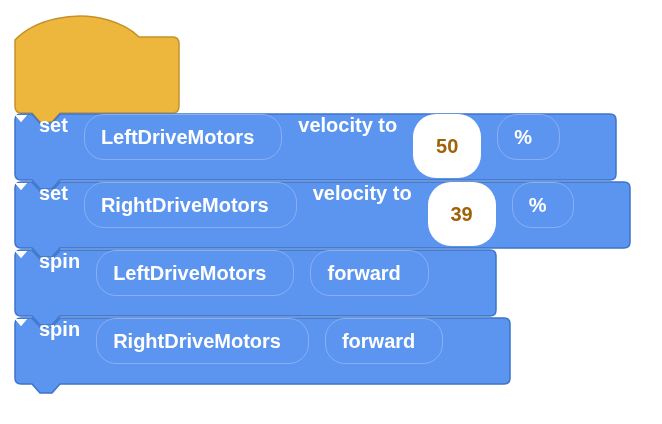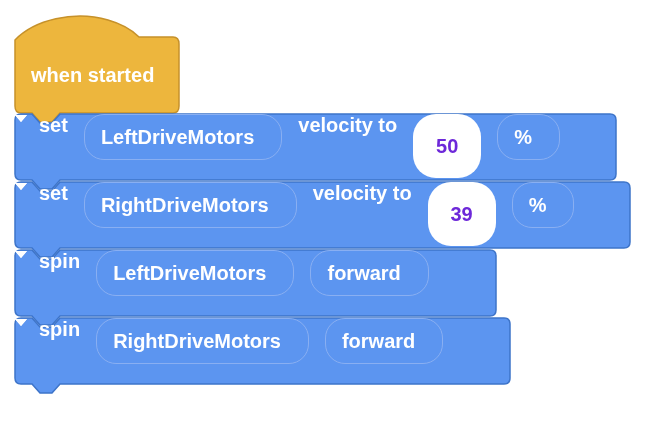--- a/index.html
+++ b/index.html
@@ -33,42 +33,39 @@
     height:46px;padding:0 16px;box-sizing:border-box;
     border:1.5px solid #89AFF2;border-radius:20px;
     color:#FFFFFF;font-size:20px;font-weight:700;white-space:nowrap;
     background:transparent;cursor:pointer;
   }
   .caret svg{display:block;}
   .oval-input{
     display:inline-flex;align-items:center;justify-content:center;
     height:64px;min-width:68px;padding:0 14px;box-sizing:border-box;
     background:#FFFFFF;border-radius:23px;
-    color:#6d28d9;font-size:20px;font-weight:700;
+    color:#a16207;font-size:20px;font-weight:700;
     cursor:text;
   }
   
   #hat{z-index:1;top:14px;width:166px;height:109px;}
   #b0{z-index:2;top:113px;width:603px;height:77px;}
   #b1{z-index:3;top:181px;width:617px;height:77px;}
   #b2{z-index:4;top:249px;width:483px;height:77px;}
   #b3{z-index:5;top:317px;width:497px;height:77px;}
 </style>
 </head>
 <body>
 
 <div class="canvas">
 
   <div class="block" id="hat">
     <svg width="166" height="109" viewBox="0 0 166 109">
       <path class="hat-shape" d="M 1,92 V 26 C 20,6 60,-4 94,6 C 108,10 119,17 125,23 H 159 Q 165,23 165,30 V 92 Q 165,99 159,99 H 46 L 38,108 H 26 L 18,99 H 7 Q 1,99 1,92 Z"></path>
     </svg>
-    <div class="hat-content">
-      <span class="blk-label">when started</span>
-    </div>
   </div>
 
   <div class="block" id="b0">
     <svg width="603" height="77" viewBox="0 0 603 77">
       <path class="block-shape" d="M 7,1 H 18 L 26,10 H 38 L 46,1 H 596 Q 602,1 602,7 V 61 Q 602,67 596,67 H 46 L 38,76 H 26 L 18,67 H 7 Q 1,67 1,61 V 7 Q 1,1 7,1 Z"></path>
     </svg>
     <div class="content">
       <span class="blk-label">set</span>
       <span class="dropdown">
         <span>LeftDriveMotors</span>

